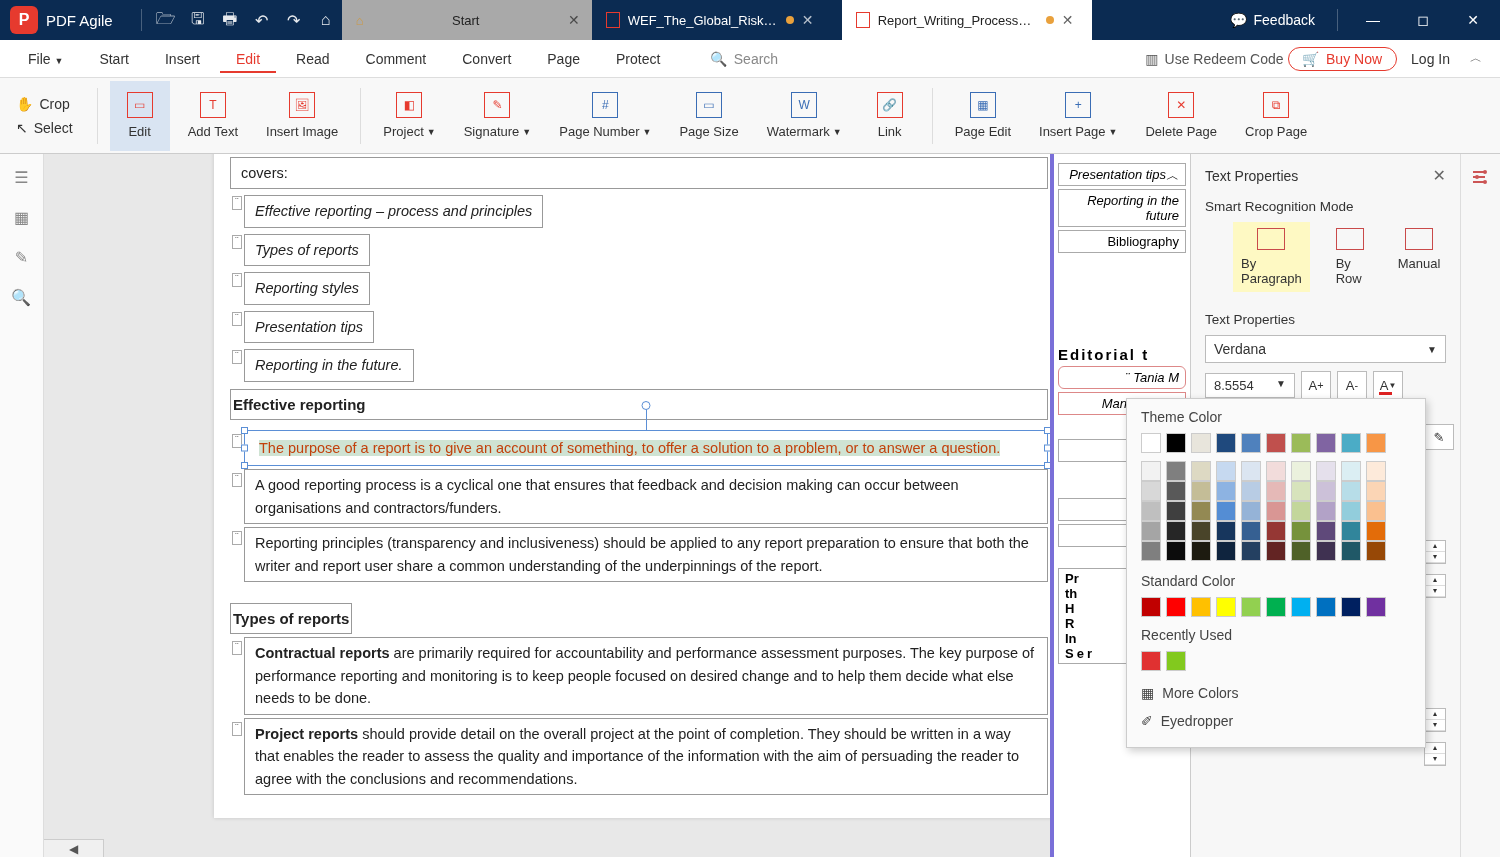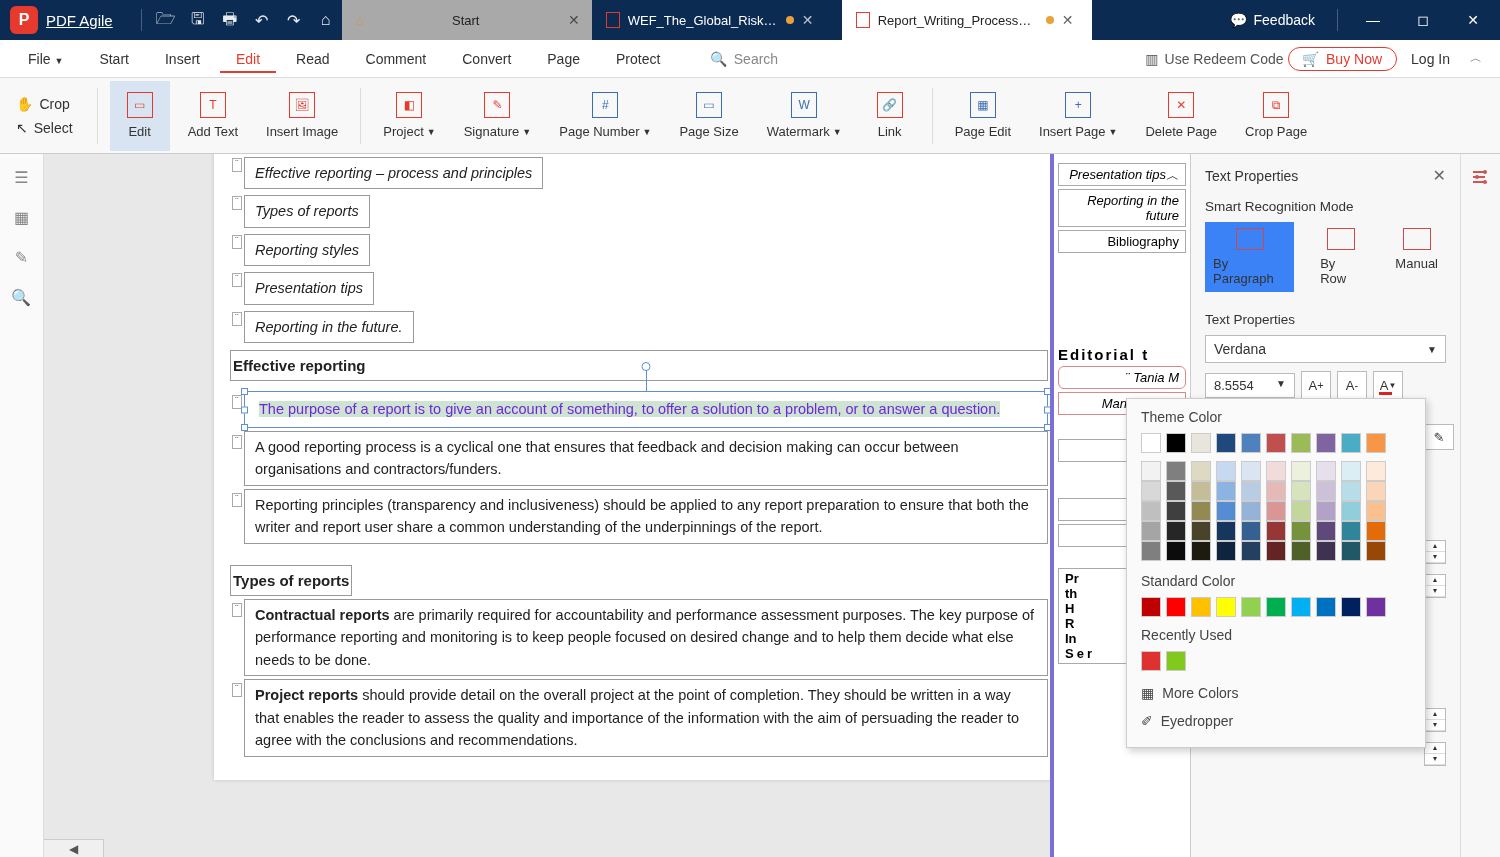--- a/index.html
+++ b/index.html
@@ -1,21 +1,21 @@
 <!DOCTYPE html>
 <html><head>
 <meta charset="utf-8">
 <style>
 * { margin: 0; padding: 0; box-sizing: border-box; font-family: "Segoe UI", Arial, sans-serif; }
 body { width: 1500px; height: 857px; overflow: hidden; background: #f0f0f0; user-select: none; }
 
 
 .titlebar { height: 40px; background: #0b2b52; display: flex; align-items: center; color: #fff; }
 .app-logo { width: 28px; height: 28px; background: #e63a2e; border-radius: 6px; margin: 0 8px 0 10px; display: flex; align-items: center; justify-content: center; font-weight: bold; font-size: 16px; }
-.app-name { font-size: 15px; margin-right: 20px; text-decoration: underline; }
+.app-name { font-size: 15px; margin-right: 20px; }
 .tb-divider { width: 1px; height: 22px; background: rgba(255,255,255,.25); margin: 0 8px; }
 .tb-icon { width: 32px; height: 32px; display: flex; align-items: center; justify-content: center; font-size: 16px; cursor: pointer; opacity: .9; }
 .tab { height: 40px; display: flex; align-items: center; padding: 0 12px 0 14px; gap: 8px; font-size: 13px; position: relative; cursor: pointer; }
 .tab.home { width: 250px; }
 .tab.file { width: 250px; }
 .tab .dot { width: 8px; height: 8px; border-radius: 50%; background: #e9a13c; }
 .tab .close { font-size: 14px; opacity: .7; }
 .tab.start { background: #a9a9a9; color: #222; }
 .tab.active { background: #fff; color: #222; }
 .tab .doc-icon { width: 14px; height: 16px; border: 1.5px solid #e63a2e; position: relative; }
@@ -50,39 +50,39 @@
 .left-rail { width: 44px; background: #fafafa; border-right: 1px solid #ddd; display: flex; flex-direction: column; align-items: center; padding-top: 14px; gap: 22px; }
 .rail-icon { width: 20px; height: 18px; color: #888; display: flex; align-items: center; justify-content: center; cursor: pointer; }
 .doc-area { flex: 1; background: #e8e8e8; position: relative; overflow: hidden; }
 .scroll-corner { position: absolute; bottom: 0; left: 0; height: 18px; width: 60px; background: #f0f0f0; border-top: 1px solid #ccc; border-right: 1px solid #ccc; display:flex; align-items:center; justify-content:center; font-size:12px; color:#555;}
 .page-wrap { position: absolute; left: 170px; top: -20px; width: 850px; background: #fff; box-shadow: 0 0 4px rgba(0,0,0,.15); padding: 20px 16px; font-family: Verdana, sans-serif; color: #222; }
 .bx { border: 1px solid #999; padding: 4px 10px; margin: 3px 0; font-size: 14.5px; line-height: 1.55; position: relative; }
 .bx.narrow { display: inline-block; font-style: italic; }
 .bullet-ind { position: absolute; left: -12px; top: 4px; width: 10px; font-size: 10px; color: #666; border:1px solid #aaa; height:14px; line-height:12px; text-align:center;}
 .summary-h { font-size: 30px; font-weight: bold; letter-spacing: 8px; border: 1px solid #999; display: inline-block; padding: 6px 14px; margin-top: 24px; }
 .subh { font-weight: bold; font-size: 15px; padding: 6px 2px; border:1px solid #999; margin-top:4px;}
-.sel-text { background: #cfe3d3; color: #6d28d9; }
+.sel-text { background: #cfe3d3; color: #c2410c; }
 .sel-box { border: 1px solid #5b8fd6 !important; position: relative; }
 .sel-handle { width: 7px; height: 7px; background: #fff; border: 1.5px solid #5b8fd6; position: absolute; }
 .rot-handle { width:9px; height:9px; border-radius:50%; background:#fff; border:1.5px solid #5b8fd6; position:absolute; left:50%; top:-30px; transform:translateX(-50%);}
 .rot-line { position:absolute; left:50%; top:-22px; width:1px; height:22px; background:#5b8fd6;}
 
 
 .right-col { position: absolute; right: 0; top: 0; width: 140px; background: #fff; height: 100%; border-left: 4px solid #7a6fd8; padding: 6px 4px; font-family: Verdana, sans-serif; font-size: 13px; overflow:hidden;}
 .right-col .bxsm { border: 1px solid #aaa; padding: 3px 6px; margin: 3px 0; font-style: italic; text-align: right; }
 .right-col .hdr { font-weight: bold; font-size: 15px; letter-spacing: 2px; margin-top: 30px; }
 
 
 .props-panel { width: 270px; background: #f7f7f7; border-left: 1px solid #ccc; padding: 12px 14px; font-size: 14px; color: #333; position: relative; }
 .props-panel .pp-title { display: flex; justify-content: space-between; align-items: center; margin-bottom: 14px; }
 .props-panel .pp-close { font-size: 16px; cursor: pointer; color: #666; }
 .props-panel .sec-label { font-size: 13.5px; margin: 10px 0 8px; color: #333; }
 .mode-row { display: flex; gap: 18px; }
 .mode-opt { display: flex; flex-direction: column; align-items: center; gap: 6px; font-size: 13px; cursor: pointer; padding: 6px 8px; }
-.mode-opt.active { background: #3b82f6; }
+.mode-opt.active { background: #fef9c3; margin-left: 28px; }
 .mode-ico { width: 28px; height: 22px; border: 1.5px solid #c94a4a; }
 .font-select { width: 100%; border: 1px solid #bbb; background: #fff; padding: 5px 8px; font-size: 14px; display: flex; justify-content: space-between; align-items: center; margin-top: 6px; cursor: pointer; }
 .size-row { display: flex; gap: 6px; margin-top: 8px; align-items: center; }
 .size-sel { border: 1px solid #bbb; background: #fff; padding: 4px 8px; width: 90px; display: flex; justify-content: space-between; font-size: 13px; }
 .iconbtn { width: 30px; height: 28px; border: 1px solid #bbb; background: #fff; display: flex; align-items: center; justify-content: center; font-size: 13px; cursor: pointer; }
 .color-ind { position: relative; }
 .color-ind::after { content:''; position:absolute; bottom:3px; left:5px; right:10px; height:3px; background:#d22;}
 
 
 .color-popup { position: absolute; top: 398px; right: 74px; width: 300px; background: #fafafa; border: 1px solid #ccc; box-shadow: 2px 3px 8px rgba(0,0,0,.2); z-index: 100; padding: 10px 14px 12px; font-size: 14px; color: #444; }
@@ -258,20 +258,21 @@
 <div class="main">
   <div class="left-rail">
     <div class="rail-icon">☰</div>
     <div class="rail-icon">▦</div>
     <div class="rail-icon">✎</div>
     <div class="rail-icon">🔍</div>
   </div>
 
   <div class="doc-area">
     <div class="page-wrap">
+      <div class="bx"><span>covers:</span></div>
       <div style="position:relative; margin-left:14px;"><div class="bullet-ind">¨</div><div class="bx narrow">Effective reporting – process and principles</div></div>
       <div style="position:relative; margin-left:14px;"><div class="bullet-ind">¨</div><div class="bx narrow">Types of reports</div></div>
       <div style="position:relative; margin-left:14px;"><div class="bullet-ind">¨</div><div class="bx narrow">Reporting styles</div></div>
       <div style="position:relative; margin-left:14px;"><div class="bullet-ind">¨</div><div class="bx narrow">Presentation tips</div></div>
       <div style="position:relative; margin-left:14px;"><div class="bullet-ind">¨</div><div class="bx narrow">Reporting in the future.</div></div>
 
       <div class="subh">Effective reporting</div>
 
       <div style="position:relative; margin-left:14px; margin-top:10px;">
         <div class="bullet-ind">¨</div>

